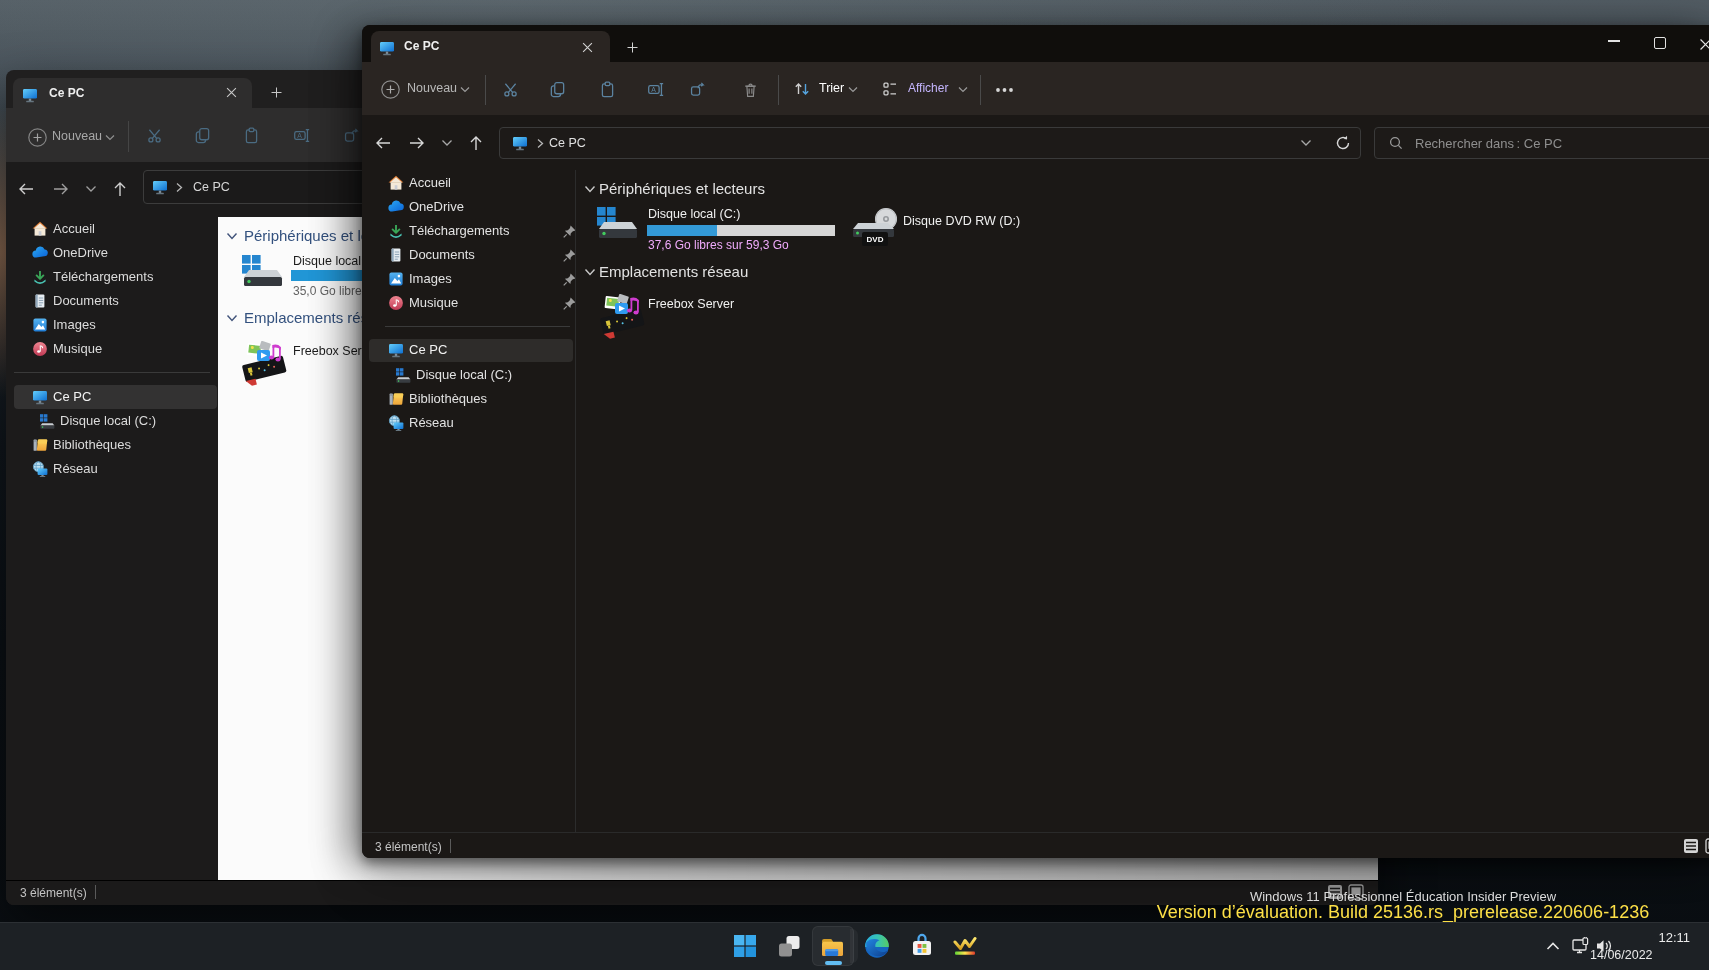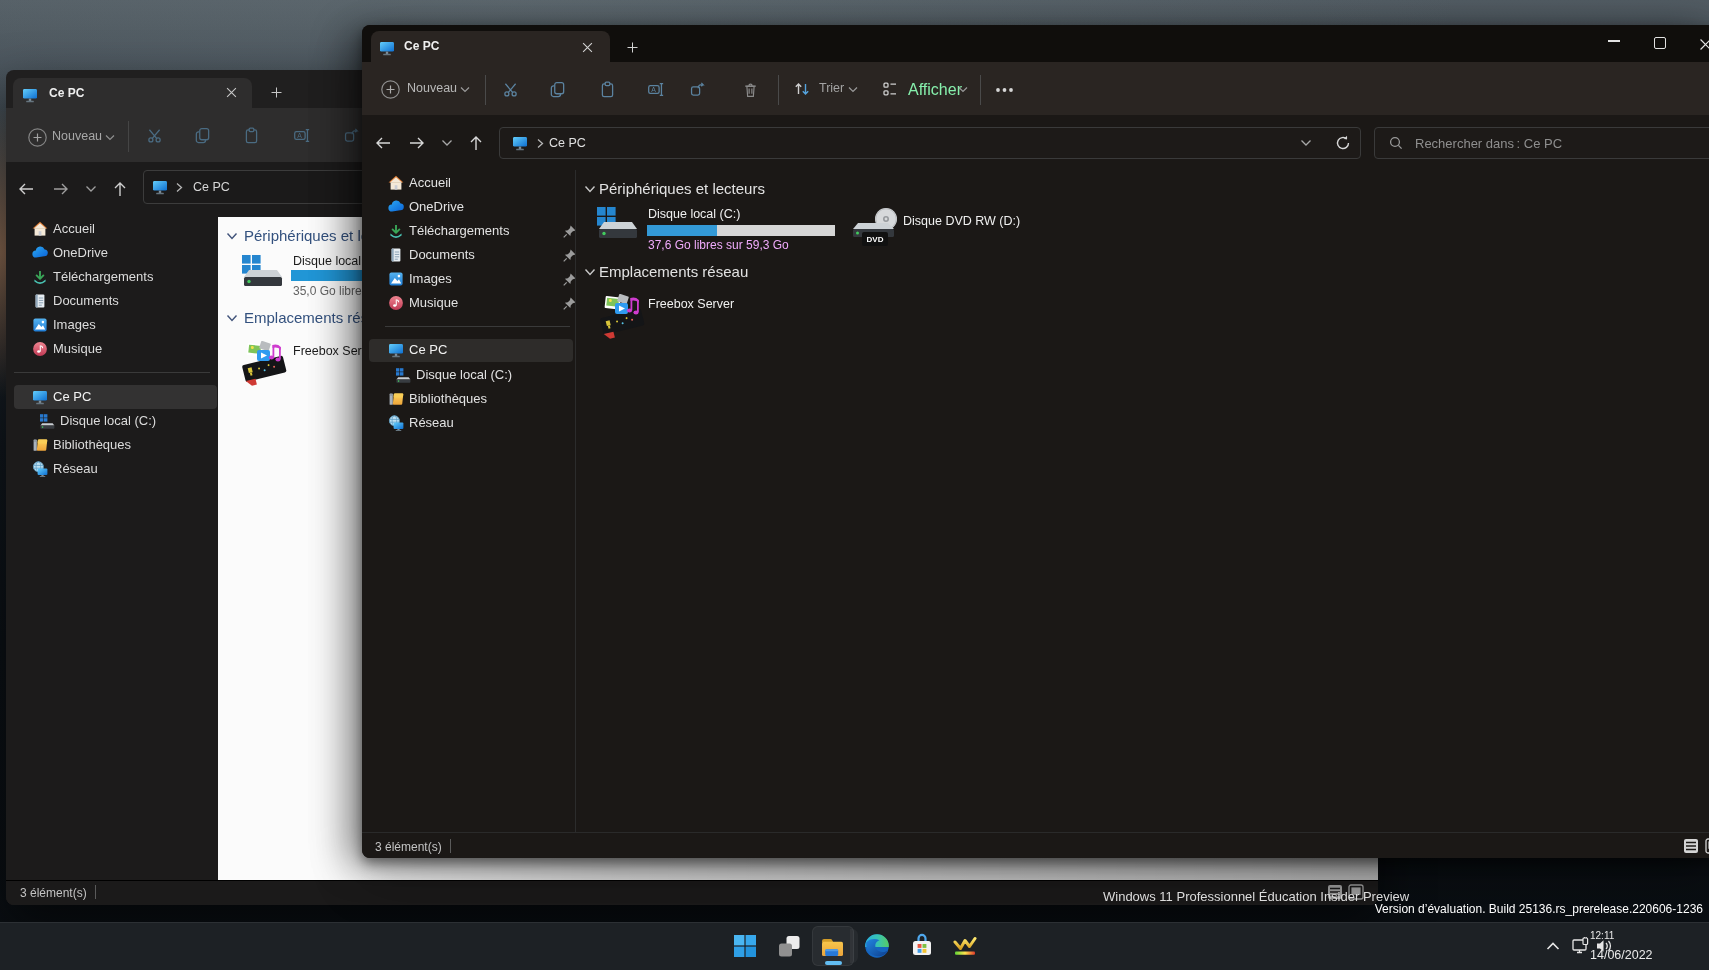--- a/index.html
+++ b/index.html
@@ -420,32 +420,32 @@
         <path d="M4.6 5 h6.8 l-.7 9.4 h-5.4 Z"></path>
         <path d="M3 4.8 h10 M6.5 4.6 q0-1.6 1.5-1.6 t1.5 1.6"></path>
         <path d="M6.7 7 v5 M9.3 7 v5"></path>
       </g>
     </svg>
   <div class="a" style="left:416px;top:50px;width:1px;height:30px;background:#4a4a4a"></div>
   <svg class="a" style="left:431px;top:55px" width="18" height="18" viewBox="0 0 18 18">
       <path d="M5.5 14 V4 M2.8 6.8 L5.5 4 L8.2 6.8" stroke="#cfcfcf" stroke-width="1.4" fill="none"></path>
       <path d="M12.5 4 V14 M9.8 11.2 L12.5 14 L15.2 11.2" stroke="#55a3dd" stroke-width="1.4" fill="none"></path>
     </svg>
-  <div class="tx" style="left:457px;top:56px;font-size:12.5px;color:#a3a3a3">Trier</div>
+  <div class="tx" style="left:457px;top:56px;font-size:12.5px;color:#ffffff">Trier</div>
   <svg class="a" style="left:486px;top:61px" width="10" height="7" viewBox="0 0 10 7">
       <path d="M1 1.5 L5 5.5 L9 1.5" stroke="#9a9a9a" stroke-width="1.2" fill="none"></path>
     </svg>
   <svg class="a" style="left:519px;top:55px" width="18" height="18" viewBox="0 0 18 18">
       <g stroke="#cfcfcf" stroke-width="1.3" fill="none">
         <rect x="3" y="3.2" width="4" height="4" rx="1"></rect>
         <rect x="3" y="10.8" width="4" height="4" rx="1"></rect>
         <path d="M9.5 4.2 h5.5 M9.5 13.8 h5.5"></path>
       </g>
     </svg>
-  <div class="tx" style="left:546px;top:56px;font-size:16px;color:#86efac">Afficher</div>
+  <div class="tx" style="left:546px;top:56px;font-size:12px;color:#c4b5fd">Afficher</div>
   <svg class="a" style="left:596px;top:61px" width="10" height="7" viewBox="0 0 10 7">
       <path d="M1 1.5 L5 5.5 L9 1.5" stroke="#9a9a9a" stroke-width="1.2" fill="none"></path>
     </svg>
   <div class="a" style="left:618px;top:50px;width:1px;height:30px;background:#4a4a4a"></div>
   <svg class="a" style="left:633px;top:62px" width="19" height="6" viewBox="0 0 19 6">
       <circle cx="3" cy="3" r="1.9" fill="#d6d6d6"></circle>
       <circle cx="9.5" cy="3" r="1.9" fill="#d6d6d6"></circle>
       <circle cx="16" cy="3" r="1.9" fill="#d6d6d6"></circle>
     </svg>
 
@@ -611,22 +611,22 @@
       <g stroke="#1b1816" stroke-width="1.4">
         <path d="M3 4.5 h10 M3 8 h10 M3 11.5 h10"></path>
       </g>
     </svg>
   <svg class="a" style="left:1343px;top:813px" width="16" height="16" viewBox="0 0 16 16">
       <rect x="1" y="1" width="14" height="14" rx="2" fill="none" stroke="#d4d4d4" stroke-width="1.3"></rect>
       <rect x="3.4" y="3.4" width="9.2" height="7.4" fill="#d4d4d4"></rect>
     </svg>
 </div>
 
-<div class="tx" style="left:1103px;top:889px;width:600px;text-align:left;font-size:13px;color:#dcdcdc">Windows 11 Professionnel Éducation Insider Preview</div>
-<div class="tx" style="left:1103px;top:902px;width:600px;text-align:right;font-size:12px;color:#ffffff">Version d’évaluation. Build 25136.rs_prerelease.220606-1236</div>
+<div class="tx" style="left:1103px;top:889px;width:600px;text-align:center;font-size:13px;color:#dcdcdc">Windows 11 Professionnel Éducation Insider Preview</div>
+<div class="tx" style="left:1103px;top:902px;width:600px;text-align:center;font-size:18px;color:#fde047">Version d’évaluation. Build 25136.rs_prerelease.220606-1236</div>
 
 <div class="a" style="left:0;top:922px;width:1709px;height:48px;background:#1d2125;border-top:1px solid rgba(255,255,255,.07);box-sizing:border-box"></div>
 <svg class="a" style="left:734px;top:935px" width="22" height="22" viewBox="0 0 22 22">
     <rect x="0" y="0" width="10.4" height="10.4" fill="#4ab6f2"></rect>
     <rect x="11.6" y="0" width="10.4" height="10.4" fill="#37a8ec"></rect>
     <rect x="0" y="11.6" width="10.4" height="10.4" fill="#2f9fe6"></rect>
     <rect x="11.6" y="11.6" width="10.4" height="10.4" fill="#2293dd"></rect>
   </svg>
 <svg class="a" style="left:778px;top:935px" width="22" height="22" viewBox="0 0 22 22">
     <rect x="8.5" y="1" width="13" height="13" rx="2.5" fill="#ececec"></rect>
@@ -664,14 +664,14 @@
 <svg class="a" style="left:1572px;top:937px" width="18" height="18" viewBox="0 0 18 18">
     <rect x="1" y="3" width="13" height="10" rx="1" stroke="#e6e6e6" stroke-width="1.3" fill="none"></rect>
     <path d="M5 15.5 h5 M7.5 13 v2.5" stroke="#e6e6e6" stroke-width="1.3"></path>
     <rect x="11" y="1" width="4.6" height="6.5" rx="1" fill="#1d2125" stroke="#e6e6e6" stroke-width="1.2"></rect>
     <path d="M12.4 1 v-1 M14.2 1 v-1" stroke="#e6e6e6" stroke-width="1"></path>
   </svg>
 <svg class="a" style="left:1596px;top:938px" width="17" height="16" viewBox="0 0 17 16">
     <polygon points="1,5.5 4,5.5 7.5,2.3 7.5,13.7 4,10.5 1,10.5" fill="#e6e6e6"></polygon>
     <path d="M10 5 a4.2 4.2 0 0 1 0 6 M12.5 3 a7.5 7.5 0 0 1 0 10" stroke="#e6e6e6" stroke-width="1.3" fill="none"></path>
   </svg>
-<div class="tx" style="left:1590px;top:930px;width:100px;font-size:10px;color:#eaeaea">12:11</div>
+<div class="tx" style="left:1590px;top:930px;width:100px;text-align:right;font-size:13px;color:#eaeaea">12:11</div>
 <div class="tx" style="left:1590px;top:948px;width:100px;font-size:12.5px;color:#eaeaea">14/06/2022</div>
 
 </body></html>

